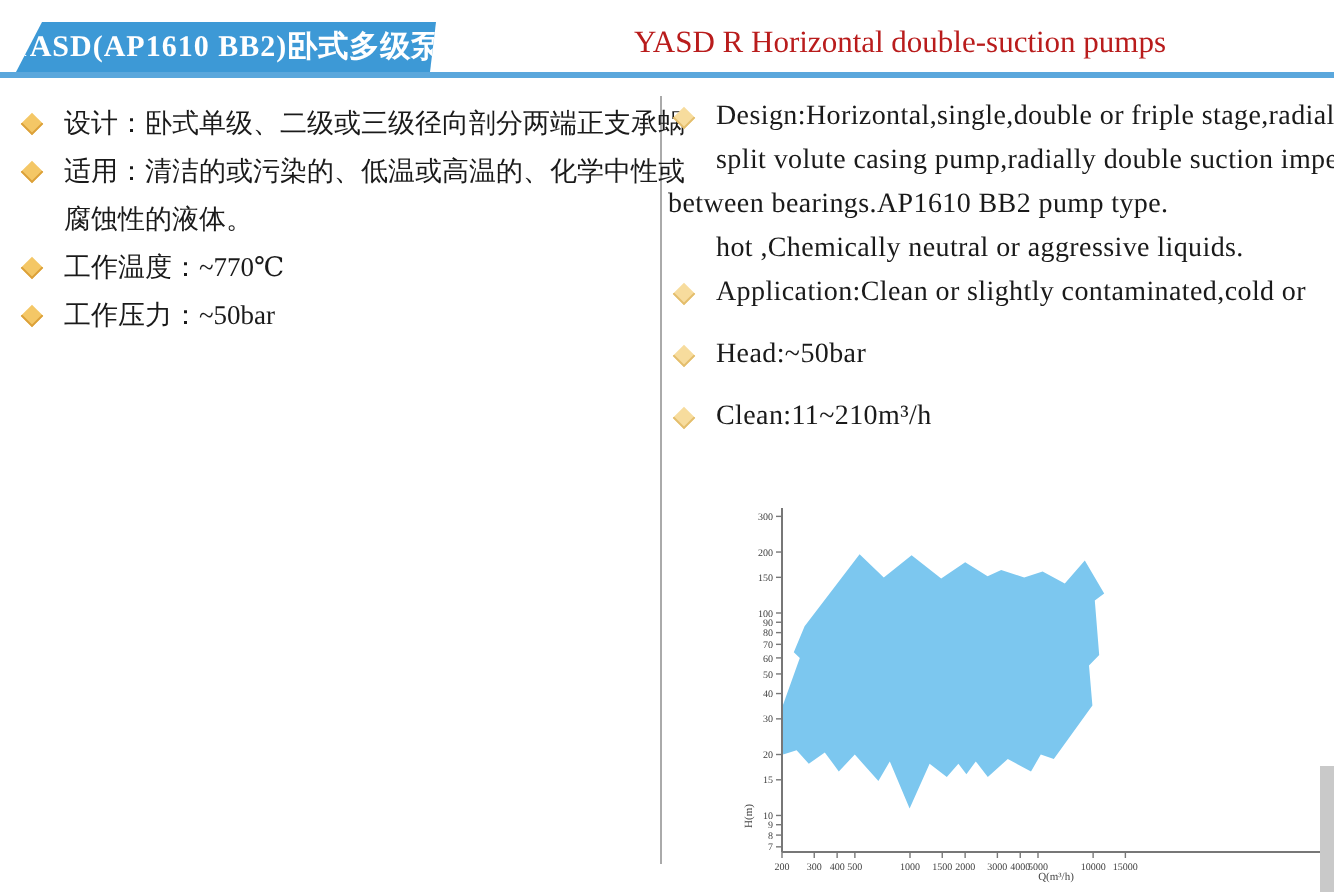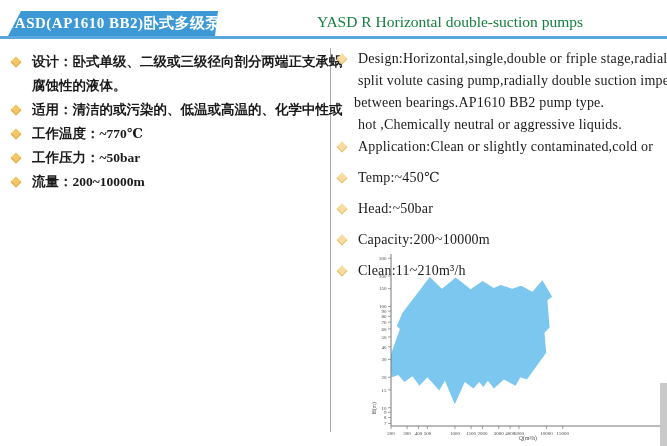--- a/index.html
+++ b/index.html
@@ -4,65 +4,62 @@
 <style>
   html,body{margin:0;padding:0;background:#fff;}
   .page{position:relative;width:667px;height:446px;background:#fff;overflow:hidden;
         font-family:"Liberation Serif","DejaVu Serif",serif;color:#1a1a1a;}
   .banner{position:absolute;left:8px;top:11px;width:210px;height:25px;background:var(--banner);
           clip-path:polygon(13px 0,100% 0,calc(100% - 3px) 100%,0 100%);
           display:flex;align-items:center;justify-content:center;}
   .banner span{color:#fff;font-weight:bold;font-size:15px;letter-spacing:.5px;white-space:nowrap;}
   .underline{position:absolute;left:0;top:36px;width:667px;height:3px;background:var(--underline);}
   .title-en{position:absolute;left:295px;top:13px;width:310px;text-align:center;
-            font-size:15.5px;color:#15803d;white-space:nowrap;}
+            font-size:15.5px;color:#b91c1c;white-space:nowrap;}
   .divider{position:absolute;left:330px;top:48px;width:1px;height:384px;background:var(--divider);}
   .col{position:absolute;}
   .col.left{left:8px;top:50px;width:320px;}
   .col.right{left:334px;top:48px;width:330px;}
   .row{position:relative;padding-left:24px;white-space:nowrap;}
-  .left .row{line-height:24px;font-size:13.5px;font-weight:700;}
+  .left .row{line-height:24px;font-size:13.5px;font-weight:400;}
   .right .row{line-height:22px;font-size:14px;letter-spacing:.2px;}
   .row.gap{margin-top:9px;}
-  .right .row.flush{padding-left:0;margin-left:20px;}
+  .right .row.flush{padding-left:0;}
   .bullet{position:absolute;left:4px;top:8px;width:8px;height:8px;transform:rotate(45deg);}
   .right .bullet{top:7px;}
   .left .bullet{background:var(--bullet-left);box-shadow:inset -1px -1px 0 rgba(200,130,20,.55);}
   .right .bullet{background:var(--bullet-right);box-shadow:inset -1px -1px 0 rgba(210,160,60,.5);}
   .chart{position:absolute;left:368px;top:250px;width:300px;height:192px;}
   .chart svg{display:block;}
   .scrollbar{position:absolute;right:0;top:383px;width:7px;height:63px;background:var(--scrollbar);}
 </style>
 </head>
 <body>
 
 <div class="page">
   <div class="banner">
     <span>YASD(AP1610 BB2)卧式多级泵</span>
   </div>
   <div class="underline"></div>
   <div class="title-en">YASD R Horizontal double-suction pumps</div>
   <div class="divider"></div>
   <div class="col left">
       <div class="row"><span class="bullet"></span><span>设计：卧式单级、二级或三级径向剖分两端正支承蜗</span></div>
+      <div class="row"><span class="bullet"></span><span>适用：清洁的或污染的、低温或高温的、化学中性或</span></div>
       <div class="row"><span>腐蚀性的液体。</span></div>
-      <div class="row"><span class="bullet"></span><span>适用：清洁的或污染的、低温或高温的、化学中性或</span></div>
       <div class="row"><span class="bullet"></span><span>工作温度：~770℃</span></div>
       <div class="row"><span class="bullet"></span><span>工作压力：~50bar</span></div>
-      <div class="row"><span class="bullet"></span><span>流量：200~10000m</span></div>
     </div>
   <div class="col right">
       <div class="row"><span class="bullet"></span><span>Design:Horizontal,single,double or friple stage,radially</span></div>
       <div class="row"><span>split volute casing pump,radially double suction impeller</span></div>
       <div class="row flush"><span>between bearings.AP1610 BB2 pump type.</span></div>
       <div class="row"><span>hot ,Chemically neutral or aggressive liquids.</span></div>
       <div class="row"><span class="bullet"></span><span>Application:Clean or slightly contaminated,cold or</span></div>
-      <div class="row gap"><span class="bullet"></span><span>Temp:~450℃</span></div>
       <div class="row gap"><span class="bullet"></span><span>Head:~50bar</span></div>
-      <div class="row gap"><span class="bullet"></span><span>Capacity:200~10000m</span></div>
       <div class="row gap"><span class="bullet"></span><span>Clean:11~210m³/h</span></div>
     </div>
   <div class="chart">
       <svg viewBox="0 0 300 192" width="300" height="192">
         <polygon points="23.6,127.3 23.0,121.1 23.0,103.9 31.9,79.0 28.9,76.1 34.3,63.1 61.8,27.1 73.9,38.7 87.8,27.6 102.6,39.3 114.6,31.1 125.8,38.1 132.6,35.0 144.1,38.7 153.3,35.8 164.4,41.7 174.4,30.2 184.1,46.7 179.4,50.3 181.6,77.5 176.5,82.8 178.2,102.7 158.9,129.5 152.4,127.3 147.5,135.7 135.9,129.5 125.9,138.5 119.9,130.7 115.2,137.1 111.2,131.9 105.4,138.5 96.8,131.9 86.8,154.3 76.9,130.7 71.2,140.5 59.4,127.3 51.4,135.7 44.4,126.2 36.4,131.9 30.3,125.1" fill="#7cc7ef" stroke="none"></polygon>
         <line x1="23" y1="4" x2="23" y2="176" stroke="#777777" stroke-width="1"></line>
         <line x1="23" y1="176" x2="295" y2="176" stroke="#777777" stroke-width="1"></line>
         <line x1="20" y1="8.190504734659577" x2="23" y2="8.190504734659577" stroke="#777777" stroke-width="0.7"></line>
         <text x="18.5" y="9.990504734659577" text-anchor="end" font-size="5" fill="#444444" font-family="&quot;Liberation Serif&quot;,serif">300</text>
         <line x1="20" y1="26.01759790303723" x2="23" y2="26.01759790303723" stroke="#777777" stroke-width="0.7"></line>

